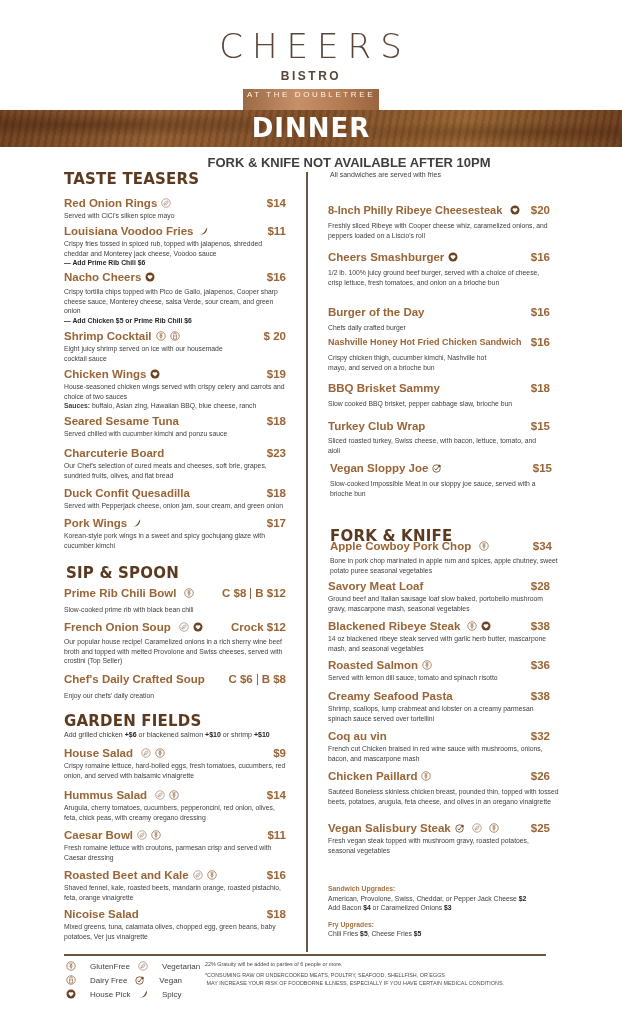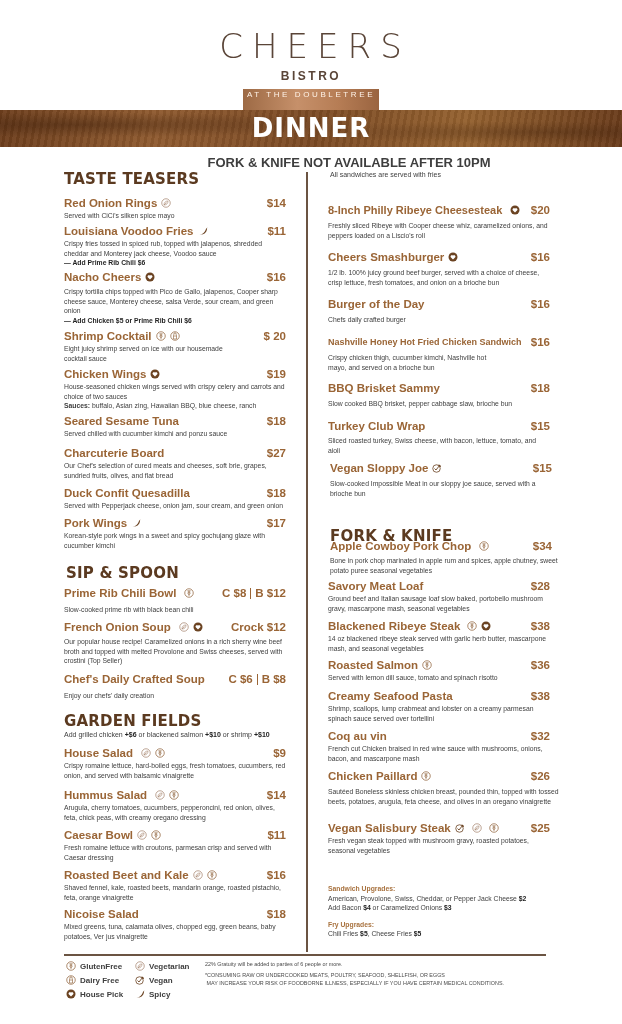--- a/index.html
+++ b/index.html
@@ -45,21 +45,21 @@
 
   .ic { display: inline-block; width: 10px; height: 10px; vertical-align: middle; flex: none; }
   .ic svg { width: 10px; height: 10px; display: block; }
 
   .upgrades { position: absolute; left: 328px; top: 884px; width: 240px; font-size: 6.8px; line-height: 9.6px; color: #3e3e3e; }
   .upg-title { font-weight: bold; color: #a8723f; }
   .upgrades b { color: #222; }
 
   .legend { position: absolute; left: 66px; top: 959px; width: 130px; font-size: 8px; color: #3e3e3e; }
   .legend-row { display: flex; gap: 8px; height: 14px; align-items: center; }
-  .legend-item { display: flex; align-items: center; gap: 4px; width: 64px; white-space: nowrap; font-weight: bold; }
+  .legend-item { display: flex; align-items: center; gap: 14px; width: 64px; white-space: nowrap; }
 
   .fine { position: absolute; left: 205px; top: 960px; width: 350px; font-size: 5.4px; color: #4a4a4a; line-height: 8px; }
 </style>
 </head>
 <body>
 
 <svg width="0" height="0" style="position:absolute">
   <defs>
     <symbol id="i-gf" viewBox="0 0 20 20">
         <circle cx="10" cy="10" r="8.5" fill="none" stroke="#8a5a30" stroke-width="1.4"></circle>
@@ -196,21 +196,21 @@
     <div class="item-head">
         <span class="item-name">Seared Sesame Tuna</span>
         <span class="item-price">$18</span>
       </div>
     <div class="item-desc">Served chilled with cucumber kimchi and ponzu sauce</div>
   </div>
 
   <div class="item" style="top:277px">
     <div class="item-head">
         <span class="item-name">Charcuterie Board</span>
-        <span class="item-price">$27</span>
+        <span class="item-price">$23</span>
       </div>
     <div class="item-desc">Our Chef's selection of cured meats and cheeses, soft brie, grapes, sundried fruits, olives, and flat bread</div>
   </div>
 
   <div class="item" style="top:317px">
     <div class="item-head">
         <span class="item-name">Duck Confit Quesadilla</span>
         <span class="item-price">$18</span>
       </div>
     <div class="item-desc" style="white-space:nowrap">Served with Pepperjack cheese, onion jam, sour cream, and green onion</div>
@@ -401,21 +401,21 @@
             <svg>
               <use href="#i-house"></use>
             </svg>
           </span>
         </div>
         <span class="item-price">$16</span>
       </div>
     <div class="item-desc" style="margin-top:5px">1/2 lb. 100% juicy ground beef burger, served with a choice of cheese, crisp lettuce, fresh tomatoes,  and onion on a brioche bun</div>
   </div>
 
-  <div class="item" style="top:128px">
+  <div class="item" style="top:136px">
     <div class="item-head">
         <span class="item-name">Burger of the Day</span>
         <span class="item-price">$16</span>
       </div>
     <div class="item-desc" style="margin-top:5px">Chefs daily crafted burger</div>
   </div>
 
   <div class="item" style="top:166px">
     <div class="item-head">
         <span class="item-name small">Nashville Honey Hot Fried Chicken Sandwich</span>

